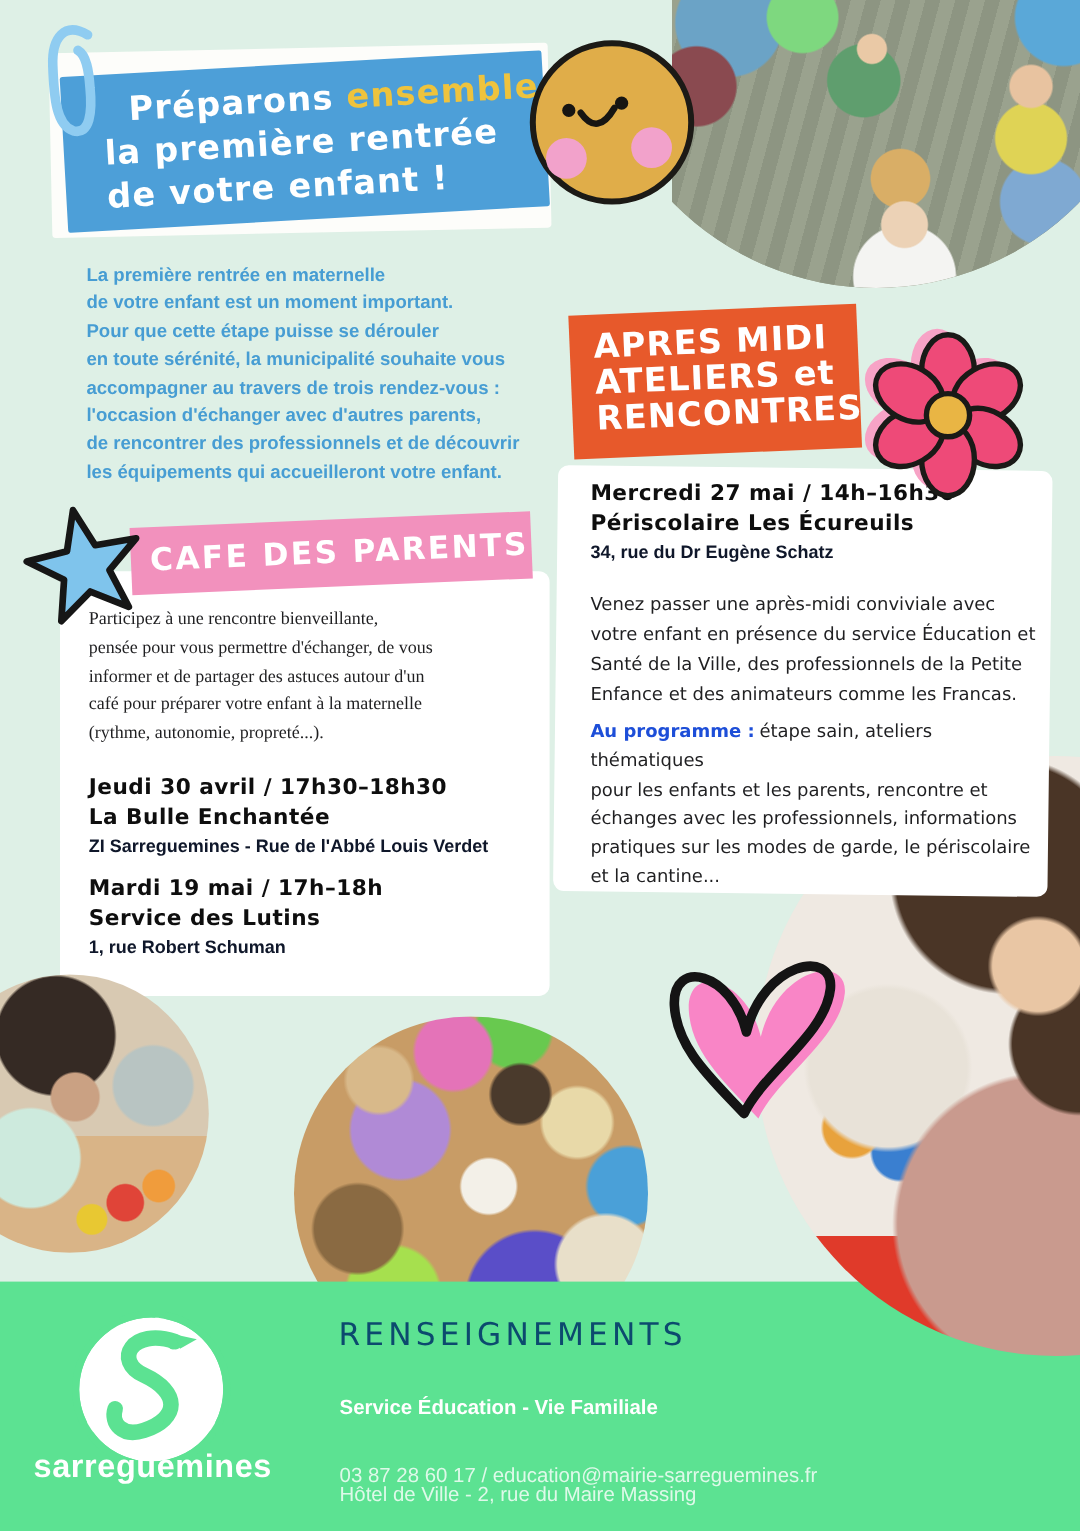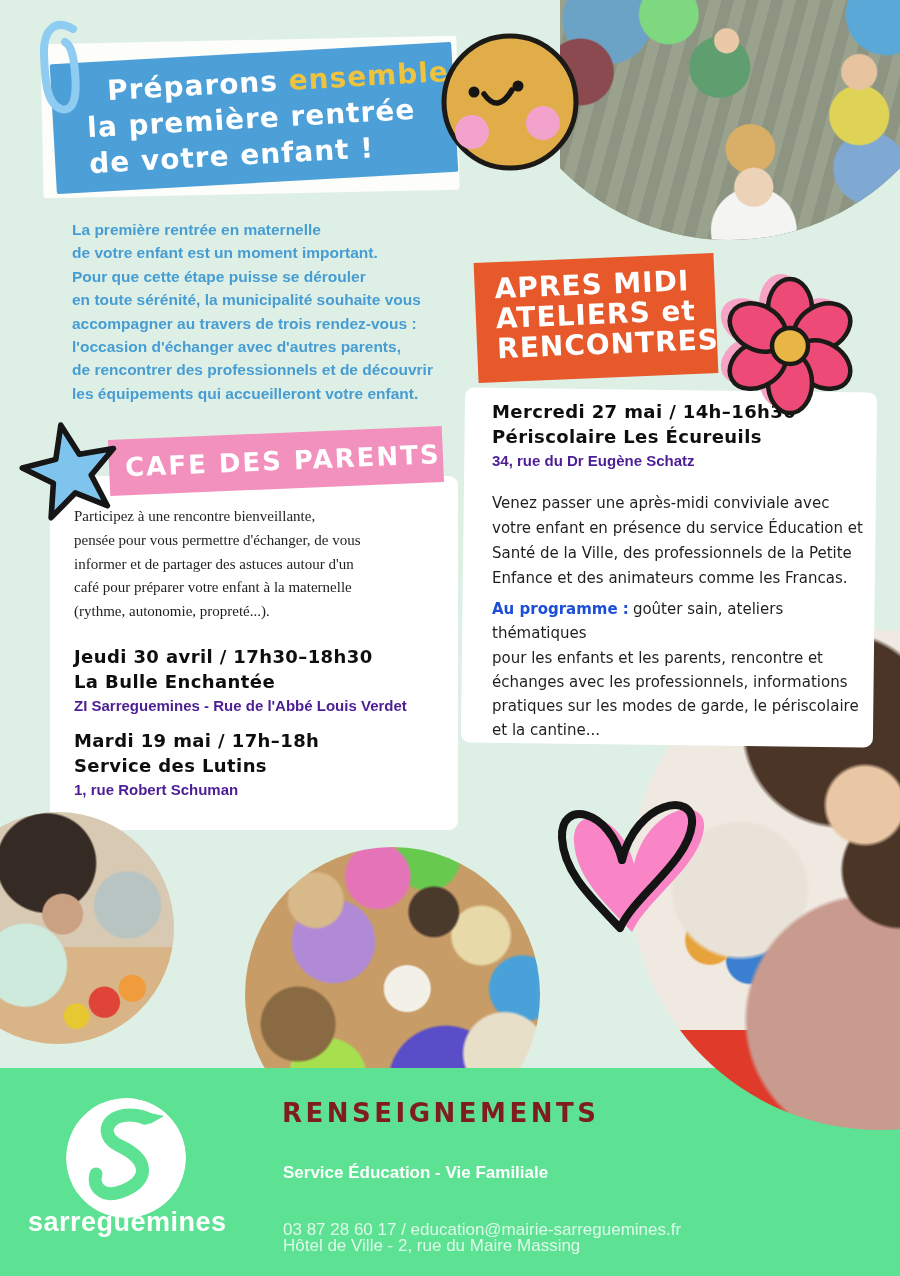--- a/index.html
+++ b/index.html
@@ -90,30 +90,30 @@
   .pink-banner span{font-family:"DejaVu Sans",sans-serif;font-weight:700;font-size:26px;color:#ffffff;letter-spacing:2px;white-space:nowrap;}
   .star{left:18px;top:412px;width:106px;height:122px;z-index:3;transform:rotate(-12deg);}
   .orange-banner{left:476px;top:258px;width:240px;height:120px;background:#e7592b;transform:rotate(-2.4deg);z-index:7;padding:12px 0 0 20px;box-sizing:border-box;}
   .orange-banner div{font-family:"DejaVu Sans",sans-serif;font-weight:700;font-size:28px;line-height:30px;color:#ffffff;letter-spacing:1px;white-space:nowrap;}
   .flower{left:706px;top:268px;width:168px;height:156px;z-index:8;}
 
   
   .para{font-family:"DejaVu Sans",sans-serif;font-size:15px;color:#1f1f21;white-space:pre-line;z-index:6;}
   .para-l{left:74px;top:505px;width:378px;line-height:23.8px;font-family:Liberation Serif, serif;}
   .ev-head{font-family:"DejaVu Sans",sans-serif;font-weight:700;font-size:18px;line-height:25px;color:#0e0e0e;letter-spacing:.4px;white-space:nowrap;z-index:6;}
-  .ev-addr{font-family:"Liberation Sans",sans-serif;font-weight:700;font-size:15px;color:#4c1d95;white-space:nowrap;z-index:6;}
+  .ev-addr{font-family:"Liberation Sans",sans-serif;font-weight:700;font-size:15px;color:#0f172a;white-space:nowrap;z-index:6;}
   .para-r{left:492px;top:491px;width:378px;line-height:25px;z-index:7;}
   .para-prog{left:492px;top:597px;width:382px;line-height:24.3px;z-index:7;}
   .prog-label{color:#1d4ed8;font-weight:700;margin-right:4px;}
 
   
   .footer{left:0;top:1068px;width:900px;height:208px;background:#5ce292;z-index:3;}
   .logo{left:58px;top:1090px;width:136px;height:136px;z-index:4;}
   .logo-word{left:28px;top:1207px;width:198px;text-align:center;font-weight:700;font-size:27px;color:#ffffff;letter-spacing:.5px;z-index:4;}
-  .footer-title{left:282px;top:1098px;font-family:"DejaVu Sans",sans-serif;font-weight:700;font-size:26px;color:#7f1d1d;letter-spacing:3.5px;z-index:4;white-space:nowrap;}
+  .footer-title{left:282px;top:1098px;font-family:"DejaVu Sans",sans-serif;font-weight:400;font-size:26px;color:#0c4a6e;letter-spacing:3.5px;z-index:4;white-space:nowrap;}
   .footer-service{left:283px;top:1163px;font-weight:700;font-size:17px;color:#ffffff;z-index:4;white-space:nowrap;}
   .footer-line{left:283px;font-size:17px;color:rgba(255,255,255,.8);z-index:4;white-space:nowrap;}
 </style>
 </head>
 <body>
 
 <div class="page">
 
   <div class="abs title-sheet"></div>
   <div class="abs title-banner">
@@ -191,21 +191,21 @@
     <circle cx="84" cy="78" r="18" fill="#e9b544" stroke="#1a1a17" stroke-width="4.5"></circle>
   </svg>
 
   <div class="abs ev-head" style="left:492px;top:399px;z-index:7;">Mercredi 27 mai / 14h–16h30</div>
   <div class="abs ev-head" style="left:492px;top:424px;z-index:7;">Périscolaire Les Écureuils</div>
   <div class="abs ev-addr" style="left:492px;top:452px;z-index:7;">34, rue du Dr Eugène Schatz</div>
   <div class="abs para para-r">Venez passer une après-midi conviviale avec
 votre enfant en présence du service Éducation et
 Santé de la Ville, des professionnels de la Petite
 Enfance et des animateurs comme les Francas.</div>
-  <div class="abs para para-prog"><span class="prog-label">Au programme :</span><span>goûter sain, ateliers thématiques
+  <div class="abs para para-prog"><span class="prog-label">Au programme :</span><span>étape sain, ateliers thématiques
 pour les enfants et les parents, rencontre et
 échanges avec les professionnels, informations
 pratiques sur les modes de garde, le périscolaire
 et la cantine...</span></div>
 
   <div class="abs photo circle-left"></div>
   <div class="abs photo circle-mid"></div>
   <div class="abs photo circle-right"></div>
   <svg class="abs heart" viewBox="0 0 180 190">
     <path d="M96 102 C 84 52, 34 40, 36 80 C 38 116, 68 142, 94 170 C 110 136, 162 104, 166 66 C 169 32, 110 44, 96 102 Z" fill="#f985c6"></path>

